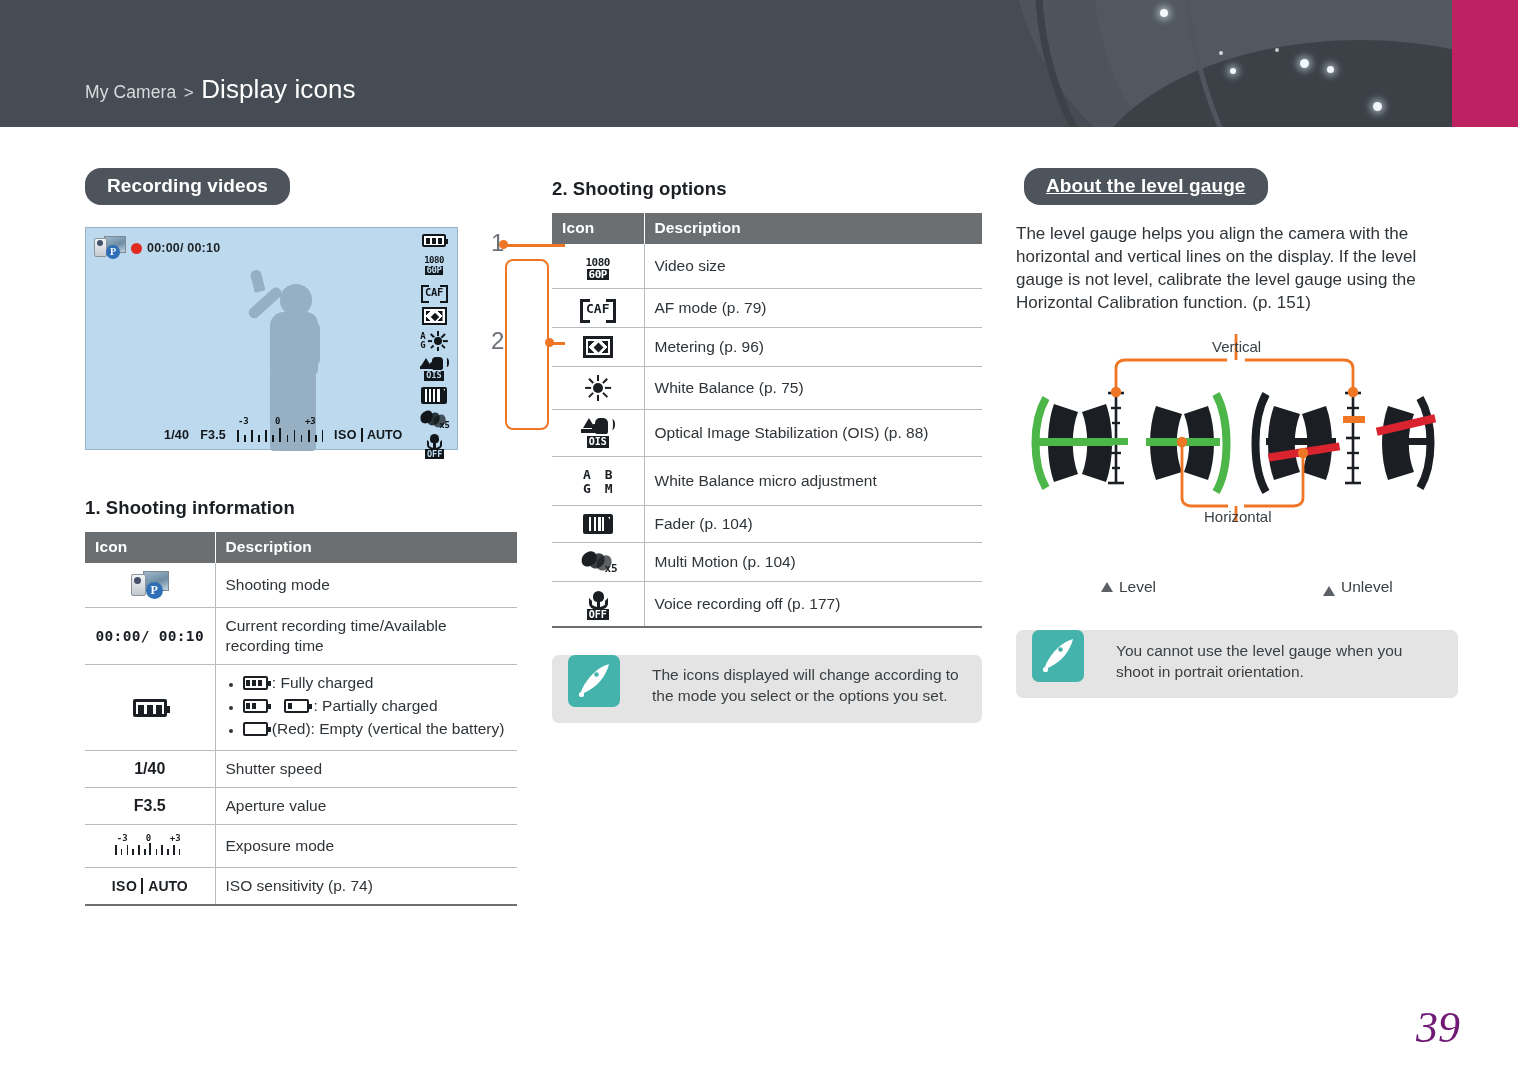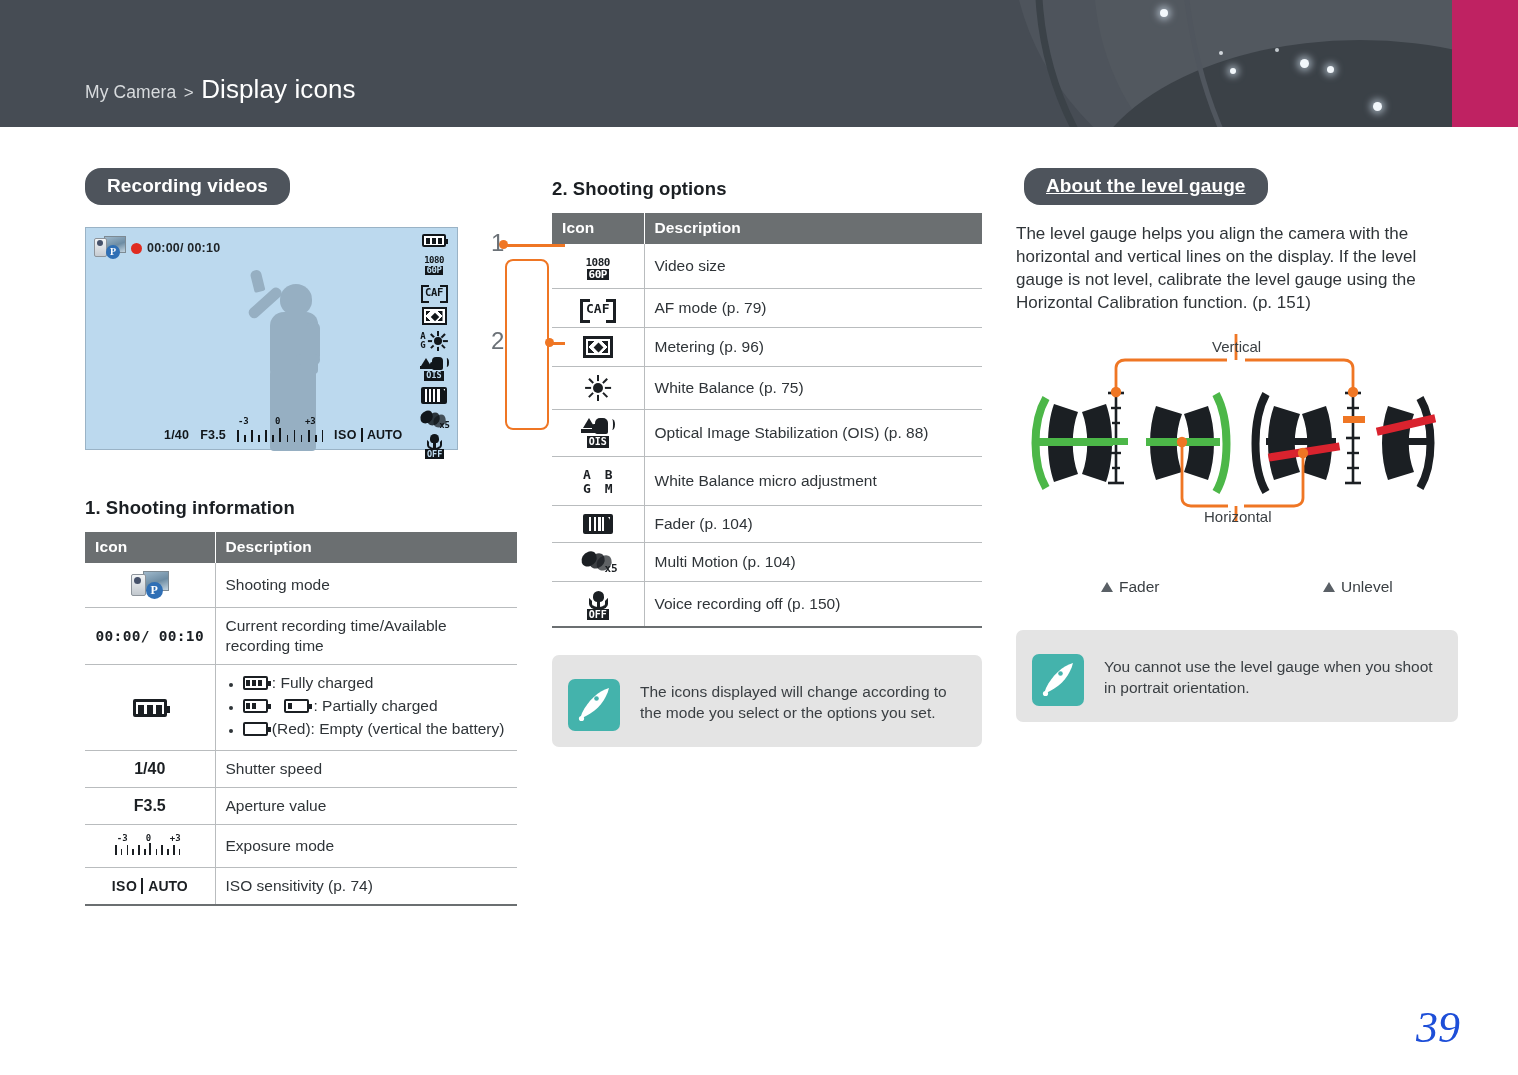--- a/index.html
+++ b/index.html
@@ -707,24 +707,24 @@
   .ev-ic .tk {
     position: absolute; bottom: 0; left: 0; width: 70px; height: 12px;
     background:
       repeating-linear-gradient(90deg,#1b1f23 0 1.5px, transparent 1.5px 5.8px) no-repeat left bottom / 70px 6px,
       repeating-linear-gradient(90deg,#1b1f23 0 1.5px, transparent 1.5px 11.6px) no-repeat left bottom / 70px 10px;
   }
   .ev-ic .ctr { position: absolute; left: 34px; bottom: 0; width: 2px; height: 12px; background: #1b1f23; }
 
   
   .note {
-    display: flex; align-items: flex-start; gap: 20px;
+    display: flex; align-items: flex-end; gap: 32px;
     background: #e4e4e4;
     border-radius: 7px;
-    padding: 24px 18px 16px 16px;
+    padding: 0 18px 16px 16px;
   }
   .note-ico {
     flex: 0 0 auto;
     width: 52px; height: 52px;
     background: #44b3ac;
     border-radius: 7px;
     position: relative;
     overflow: hidden;
   }
   .note-ico svg { position: absolute; left: 0; top: 0; }
@@ -751,30 +751,30 @@
     position: absolute;
     font-size: 15.5px; color: #3a3f43;
     display: flex; align-items: center; gap: 6px;
   }
   .cap .tri {
     width: 0; height: 0;
     border-left: 6px solid transparent; border-right: 6px solid transparent;
     border-bottom: 10px solid #5a6066;
   }
   .cap-level { left: 85px; }
-  .cap-unlevel { left: 307px; }
+  .cap-unlevel { left: 307px; align-items: flex-end; }
 
   
   .pageno {
     position: absolute;
     right: 58px; bottom: 22px;
     font-family: "Liberation Serif", serif;
     font-style: italic;
     font-size: 44px;
-    color: #1d4ed8;
+    color: #701a75;
   }
 </style>
 </head>
 <body>
 
 <div class="header">
   <div class="hdr-swoosh sw1"></div>
   <div class="hdr-swoosh sw2"></div>
   <div class="hdr-swoosh sw3"></div>
   <div class="hdr-swoosh sw4"></div>
@@ -1082,21 +1082,21 @@
         </td>
         <td class="desc">Multi Motion (p. 104)</td>
       </tr>
       <tr>
         <td class="cell-icon">
           <span class="ti-mic">
             <span class="arc"></span><span class="cap"></span><span class="stem"></span>
             <span class="off">OFF</span>
           </span>
         </td>
-        <td class="desc">Voice recording off (p. 150)</td>
+        <td class="desc">Voice recording off (p. 177)</td>
       </tr>
     </tbody>
   </table>
 
   <div class="note" style="margin-top:27px;">
     <div class="note-ico">
       <svg width="52" height="52" viewBox="0 0 52 52" aria-hidden="true">
         <path d="M41 9 C30 12 20 22 14 34 L12 40 L18 37 C30 31 38 21 41 9 Z" fill="#ffffff"></path>
         <path d="M14 38 L27 21" stroke="#ffffff" stroke-width="2.2" stroke-linecap="round"></path>
         <circle cx="13.5" cy="39.5" r="2.6" fill="#ffffff"></circle>
@@ -1168,21 +1168,21 @@
       <circle cx="287" cy="127" r="5.2" fill="#ef7624"></circle>
     </svg>
 
     <div class="gauge-lbl lbl-vertical">Vertical</div>
     <div class="gauge-lbl lbl-horizontal">Horizontal</div>
   </div>
 
   <div class="caps">
     <div class="cap cap-level">
       <span class="tri"></span>
-      <span>Fader</span>
+      <span>Level</span>
     </div>
     <div class="cap cap-unlevel">
       <span class="tri"></span>
       <span>Unlevel</span>
     </div>
   </div>
 
   <div class="note" style="margin-top:26px;">
     <div class="note-ico">
       <svg width="52" height="52" viewBox="0 0 52 52" aria-hidden="true">

